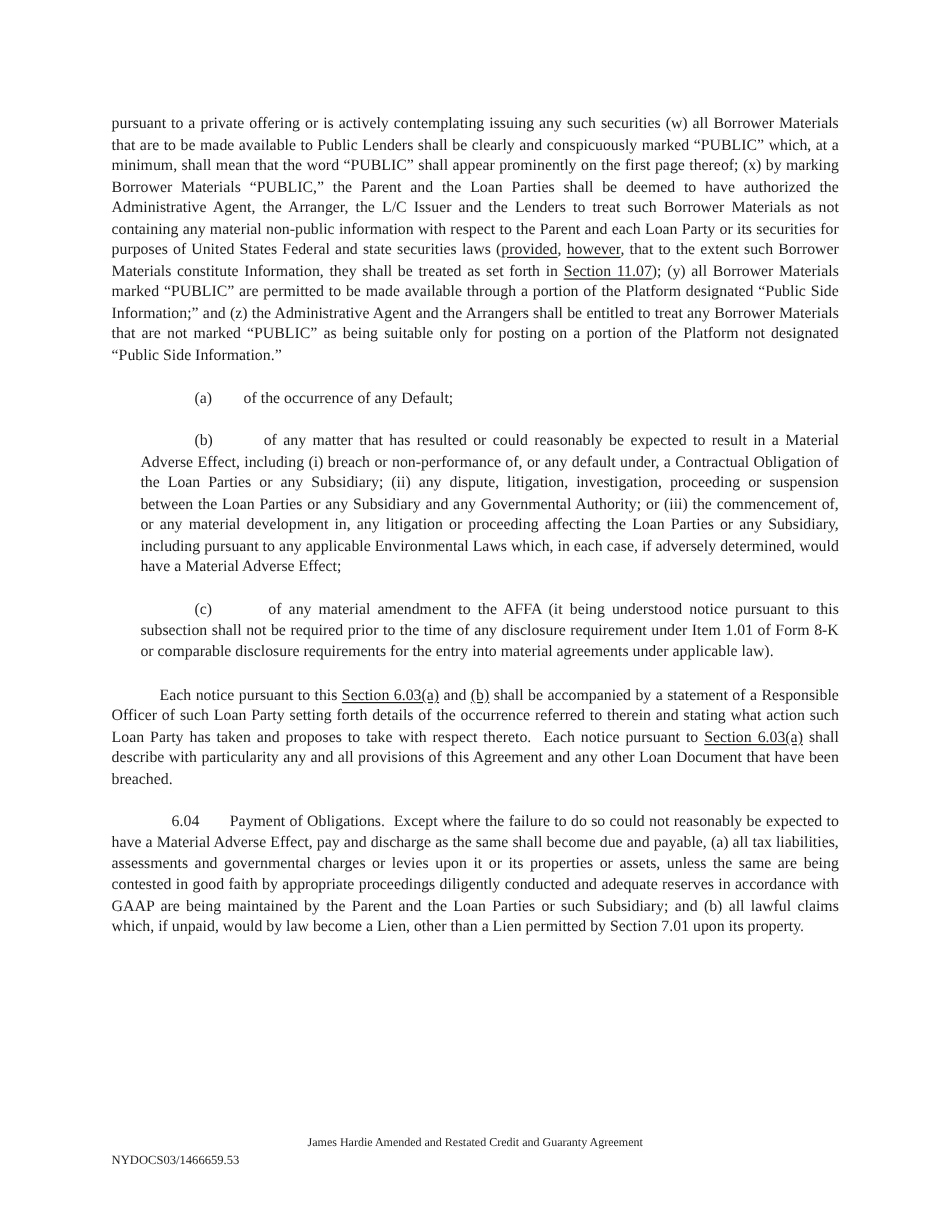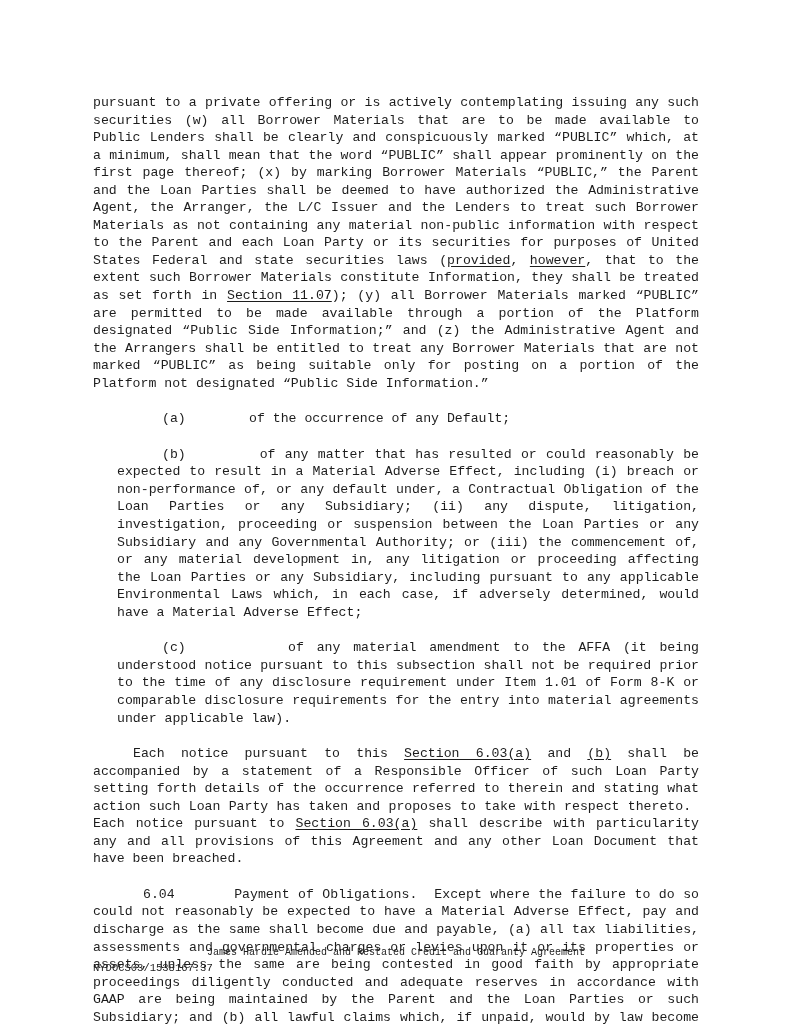--- a/index.html
+++ b/index.html
@@ -1,21 +1,21 @@
 <!DOCTYPE html>
 <html><head>
 <meta charset="utf-8">
 <style>
   html, body { margin: 0; padding: 0; background: #ffffff; }
   .page {
     position: relative;
     width: 791px;
     height: 1024px;
     background: #ffffff;
-    font-family: Liberation Mono, monospace;
+    font-family: Liberation Serif, serif;
     color: #1d1d1d;
     overflow: hidden;
   }
   .content {
     position: absolute;
     left: 93px;
     top: 94px;
     width: 606px;
     font-size: 13.2px;
     line-height: 17.55px;
@@ -52,14 +52,14 @@
   <div class="content">
     <p class="para"><span>pursuant to a private offering or is actively contemplating issuing any such securities (w) all Borrower Materials that are to be made available to Public Lenders shall be clearly and conspicuously marked “PUBLIC” which, at a minimum, shall mean that the word “PUBLIC” shall appear prominently on the first page thereof; (x) by marking Borrower Materials “PUBLIC,” the Parent and the Loan Parties shall be deemed to have authorized the Administrative Agent, the Arranger, the L/C Issuer and the Lenders to treat such Borrower Materials as not containing any material non-public information with respect to the Parent and each Loan Party or its securities for purposes of United States Federal and state securities laws (</span><span class="u">provided</span><span>, </span><span class="u">however</span><span>, that to the extent such Borrower Materials constitute Information, they shall be treated as set forth in </span><span class="u">Section 11.07</span><span>); (y) all Borrower Materials marked “PUBLIC” are permitted to be made available through a portion of the Platform designated “Public Side Information;” and (z) the Administrative Agent and the Arrangers shall be entitled to treat any Borrower Materials that are not marked “PUBLIC” as being suitable only for posting on a portion of the Platform not designated “Public Side Information.”</span></p>
     <p class="para sub"><span>(a)&nbsp;&nbsp;&nbsp;&nbsp;&nbsp;&nbsp;&nbsp; of the occurrence of any Default;</span></p>
     <p class="para sub"><span>(b)&nbsp;&nbsp;&nbsp;&nbsp;&nbsp;&nbsp;&nbsp; of any matter that has resulted or could reasonably be expected to result in a Material Adverse Effect, including (i) breach or non-performance of, or any default under, a Contractual Obligation of the Loan Parties or any Subsidiary; (ii) any dispute, litigation, investigation, proceeding or suspension between the Loan Parties or any Subsidiary and any Governmental Authority; or (iii) the commencement of, or any material development in, any litigation or proceeding affecting the Loan Parties or any Subsidiary, including pursuant to any applicable Environmental Laws which, in each case, if adversely determined, would have a Material Adverse Effect;</span></p>
     <p class="para sub"><span>(c)&nbsp;&nbsp;&nbsp;&nbsp;&nbsp;&nbsp;&nbsp; of any material amendment to the AFFA (it being understood notice pursuant to this subsection shall not be required prior to the time of any disclosure requirement under Item 1.01 of Form 8-K or comparable disclosure requirements for the entry into material agreements under applicable law).</span></p>
     <p class="para notice"><span>Each notice pursuant to this </span><span class="u">Section 6.03(a)</span><span> and </span><span class="u">(b)</span><span> shall be accompanied by a statement of a Responsible Officer of such Loan Party setting forth details of the occurrence referred to therein and stating what action such Loan Party has taken and proposes to take with respect thereto.&nbsp; Each notice pursuant to </span><span class="u">Section 6.03(a)</span><span> shall describe with particularity any and all provisions of this Agreement and any other Loan Document that have been breached.</span></p>
     <p class="para sect"><span>6.04&nbsp;&nbsp;&nbsp;&nbsp;&nbsp;&nbsp; Payment of Obligations.&nbsp; Except where the failure to do so could not reasonably be expected to have a Material Adverse Effect, pay and discharge as the same shall become due and payable, (a) all tax liabilities, assessments and governmental charges or levies upon it or its properties or assets, unless the same are being contested in good faith by appropriate proceedings diligently conducted and adequate reserves in accordance with GAAP are being maintained by the Parent and the Loan Parties or such Subsidiary; and (b) all lawful claims which, if unpaid, would by law become a Lien, other than a Lien permitted by Section 7.01 upon its property.</span></p>
   </div>
 
   <div class="footer-title">James Hardie Amended and Restated Credit and Guaranty Agreement</div>
-  <div class="footer-ref">NYDOCS03/1538167.37</div>
+  <div class="footer-ref">NYDOCS03/1466659.53</div>
 </div>
 
 </body></html>

